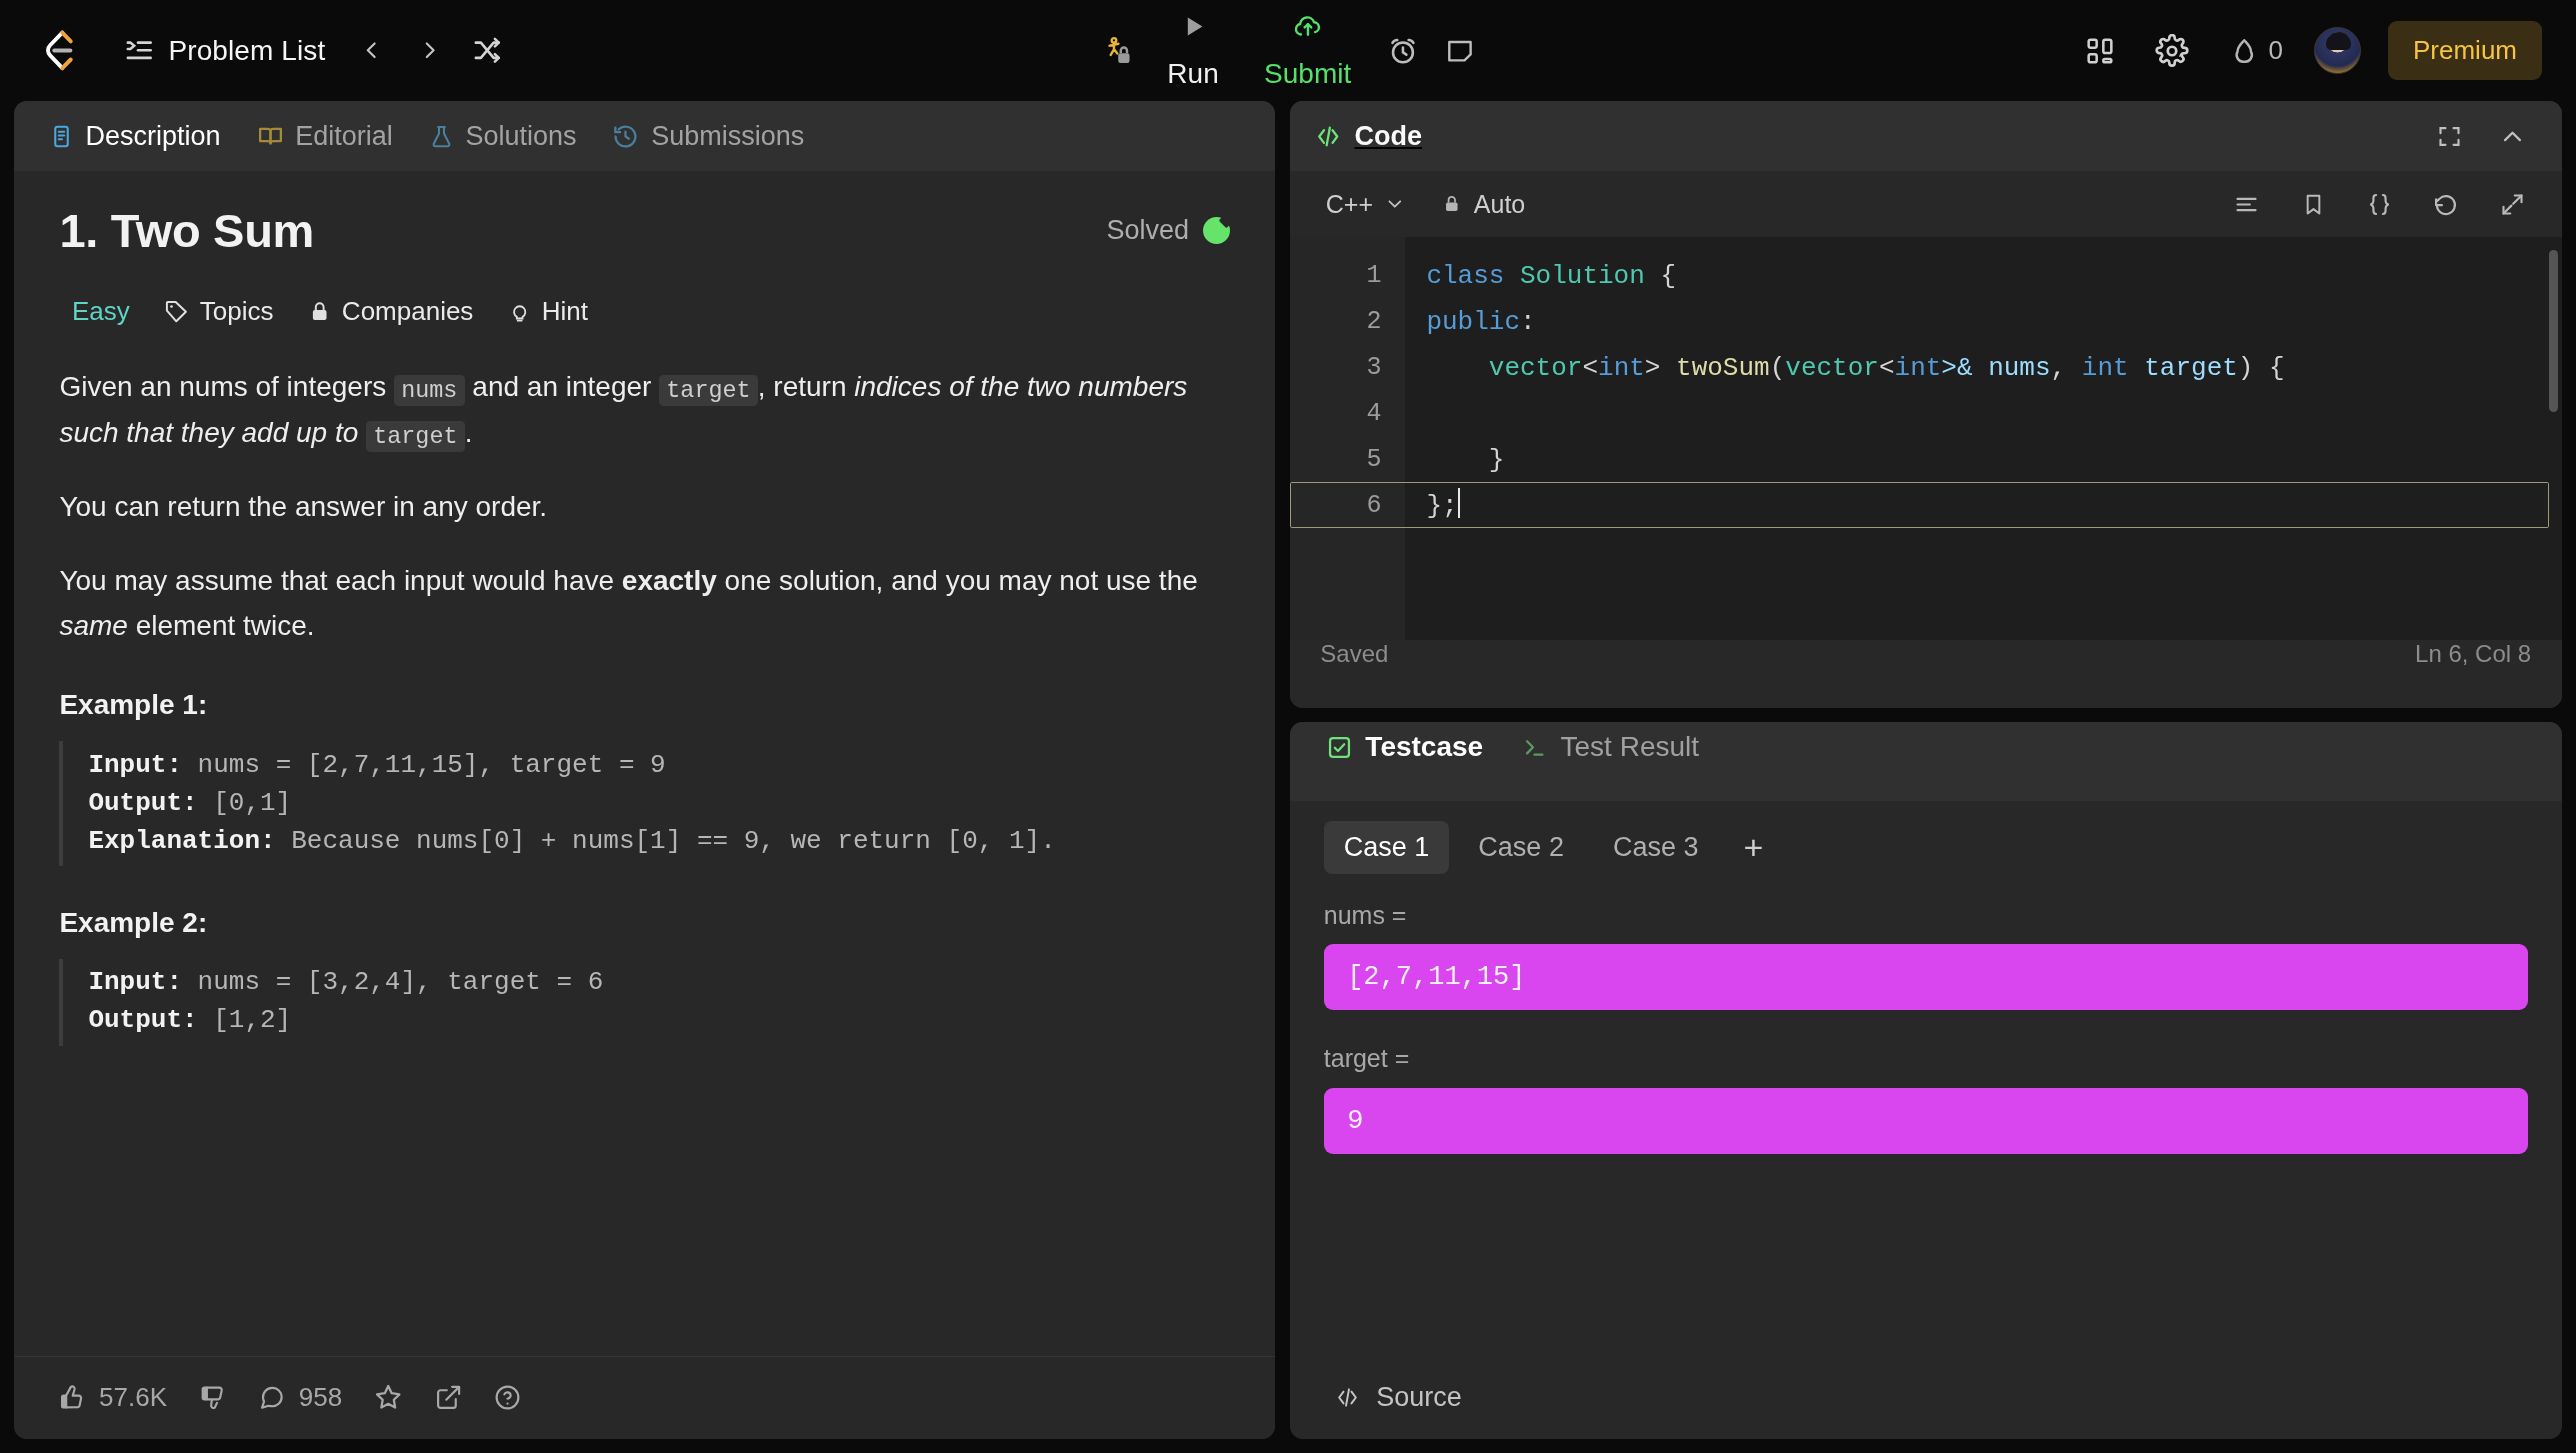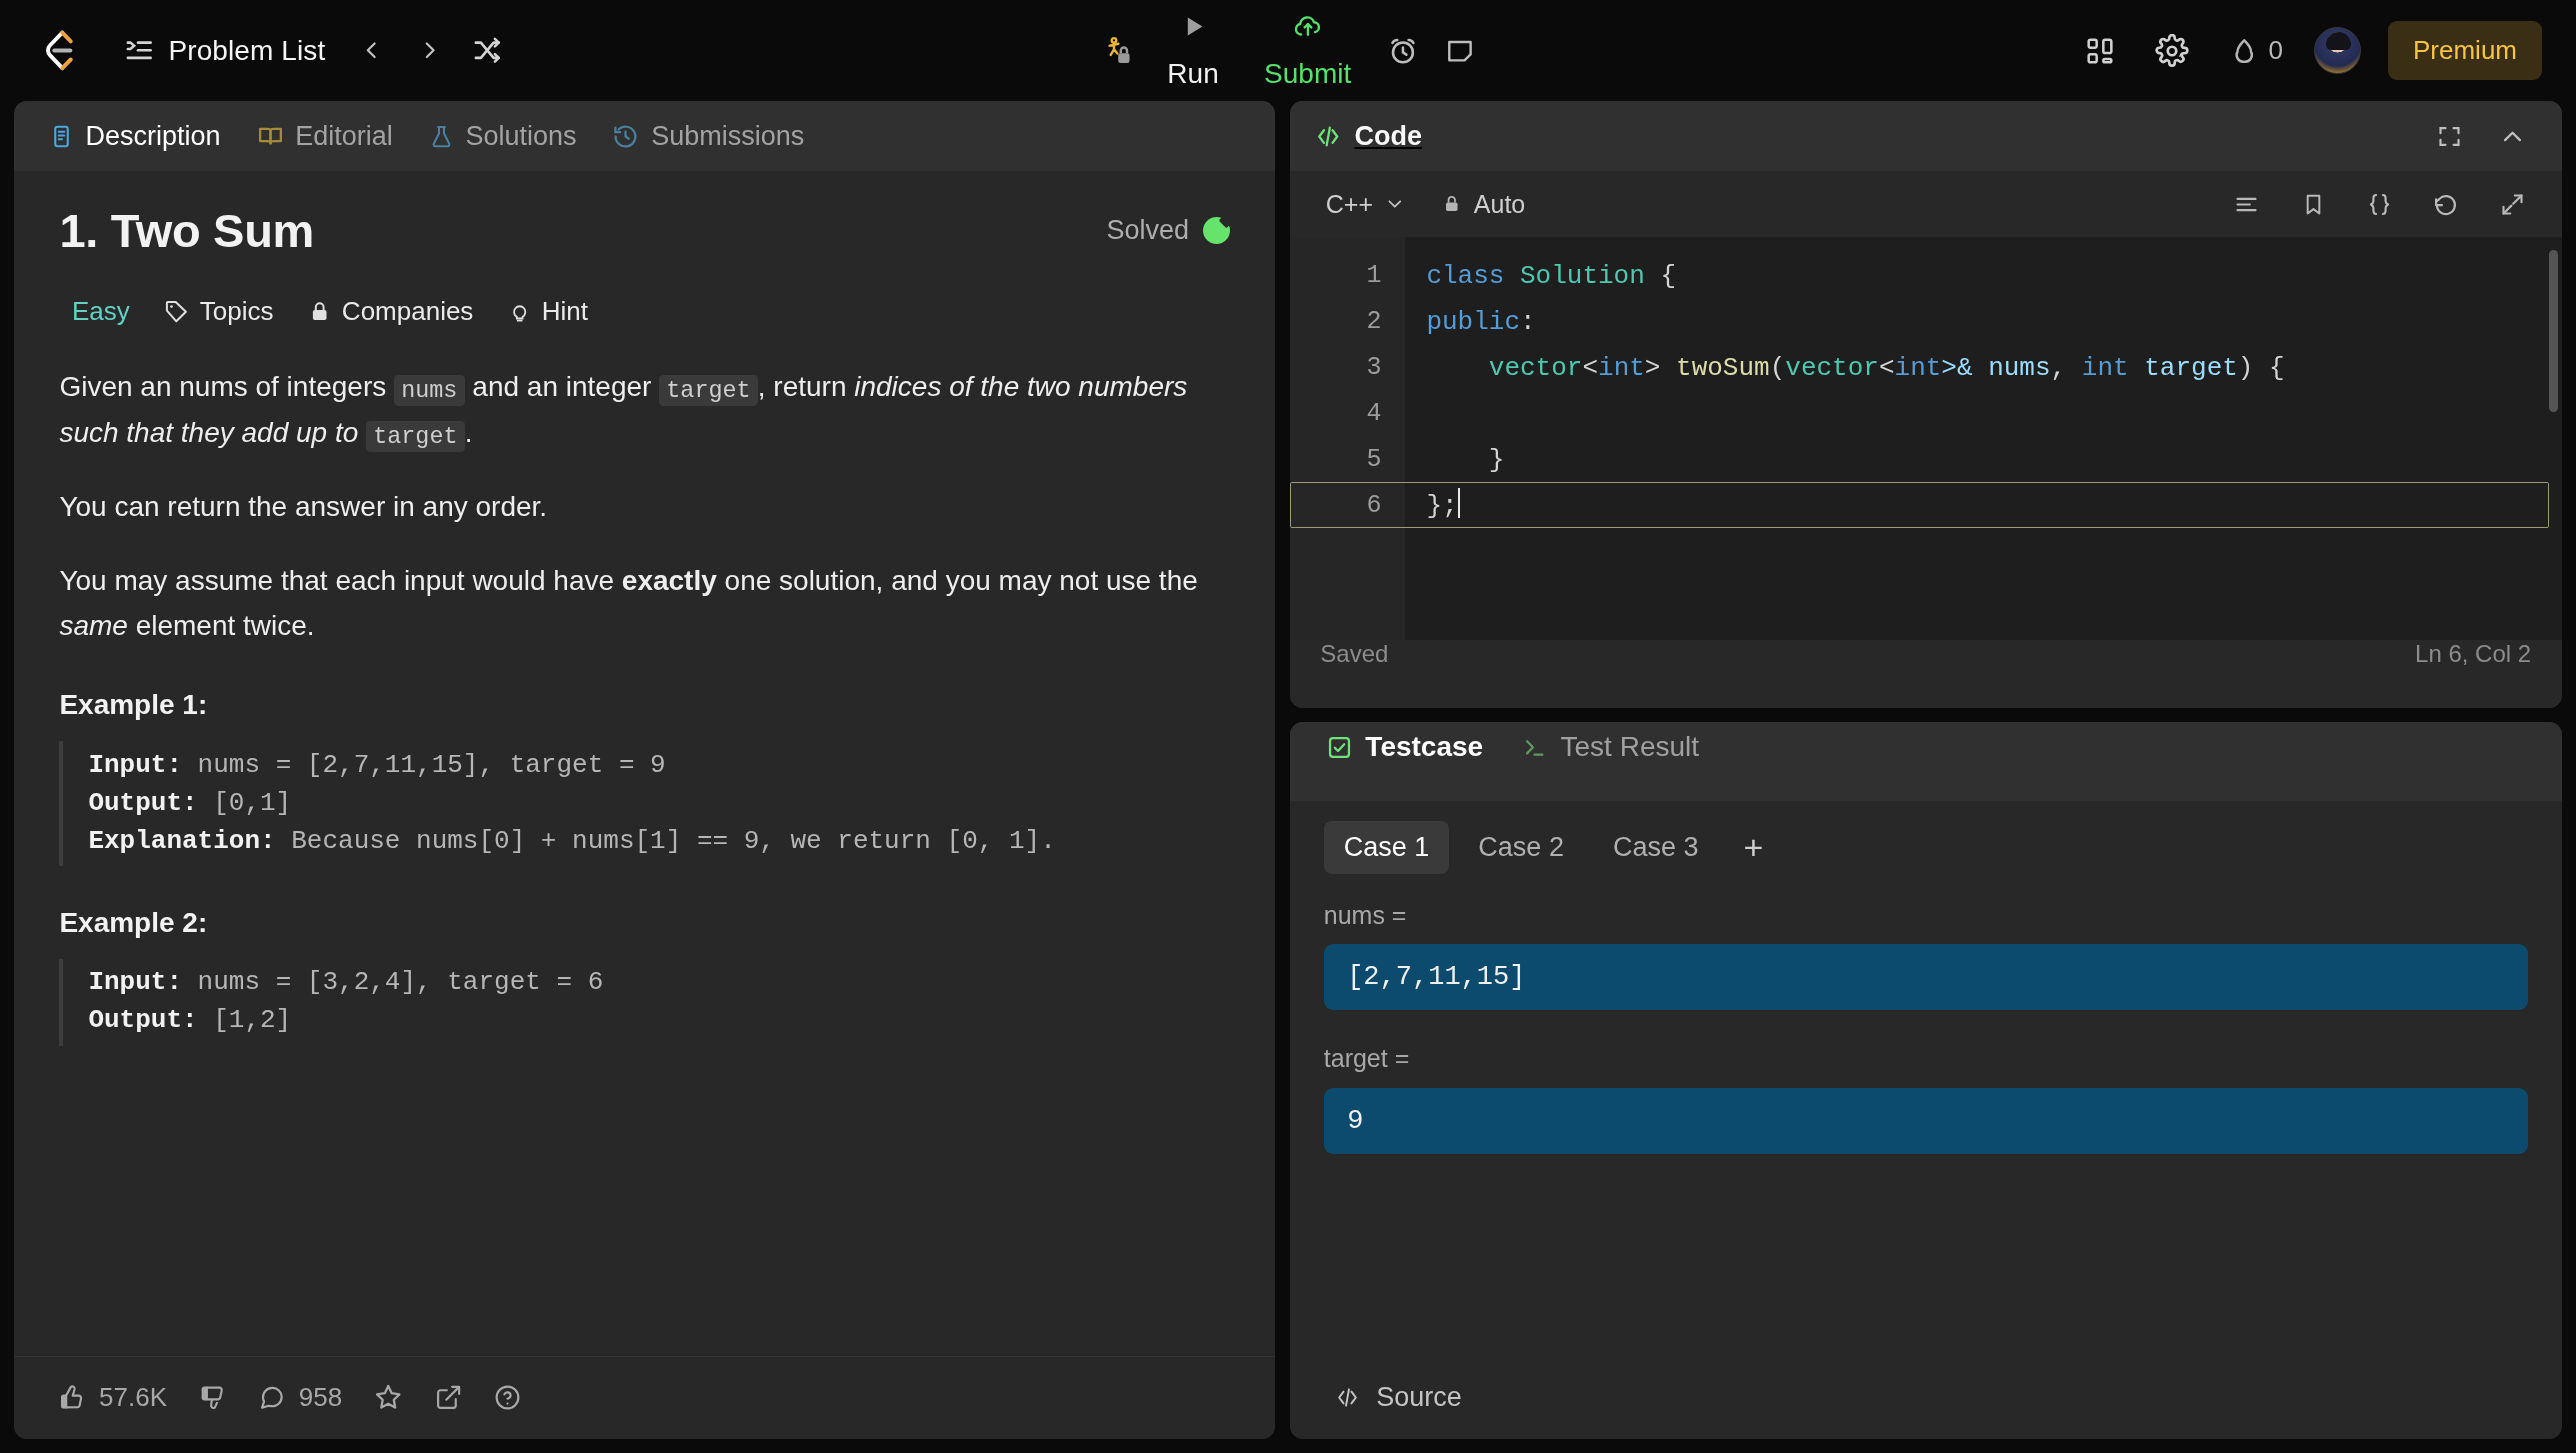--- a/index.html
+++ b/index.html
@@ -182,21 +182,21 @@
   .test-tab.dim span { color: #a0a0a0; font-weight: 500; }
 
   .case-tabs { display:flex; align-items:center; gap: 9px; padding: 20px 34px 3.6px 34px; }
   .case-tab { padding: 10.8px 20px; border-radius: 8px; cursor:pointer; font-size: 27px; color: #b0b0b0; }
   .case-tab.active { color: #ffffff; background: #3a3a3a; }
   .case-add { padding: 9px 16px; border-radius:7.2px; cursor:pointer; color:#cfcfcf; font-size: 34px; line-height: 27px;}
 
   .case-body { flex:1; padding: 23.4px 34px 0 34px; overflow:hidden; }
   .field-label { font-size: 25px; color: #a8a8a8; margin-bottom: 14.4px; }
   .field-box {
-    background: #0c4a6e; border-radius: 9px; padding: 18px 23.4px;
+    background: #d946ef; border-radius: 9px; padding: 18px 23.4px;
     font-family: "Liberation Mono", monospace; font-size: 27px; color: #f0f0f0;
     margin-bottom: 34px; cursor: text;
   }
   .test-foot { height: 83px; flex:0 0 83px; display:flex; align-items:center; padding: 0 30.5px; }
   .src-btn { display:flex; align-items:center; gap: 14.4px; padding: 9px 12.6px; border-radius:7.2px; cursor:pointer;}
   .src-btn span { font-size: 27px; color: #c4c4c4; }
   svg { display:block; }
 </style>
 </head>
 <body>
@@ -564,21 +564,21 @@
             <div>5</div>
             <div>6</div>
           </div>
           <div class="code-area" id="code-area"><div class="ln"><span class="kw">class </span><span class="ty">Solution</span><span class="pl"> {</span></div><div class="ln"><span class="kw">public</span><span class="pl">:</span></div><div class="ln"><span class="pl">    </span><span class="ty">vector</span><span class="pl">&lt;</span><span class="kw">int</span><span class="pl">&gt; </span><span class="fn">twoSum</span><span class="pl">(</span><span class="ty">vector</span><span class="pl">&lt;</span><span class="kw">int</span><span class="pn">&gt;&amp; </span><span class="pn">nums</span><span class="pl">, </span><span class="kw">int </span><span class="pn">target</span><span class="pl">) {</span></div><div class="ln"><span class="pl">        </span></div><div class="ln"><span class="pl">    }</span></div><div class="ln"><span class="pl">};</span><span class="caret"></span></div></div>
           <div class="vscroll"></div>
         <div class="cur-line" style="top: 245px;"></div>
           </div>
 
         <div class="code-foot">
           <span class="saved">Saved</span>
-          <span class="lncol">Ln 6, Col 2</span>
+          <span class="lncol">Ln 6, Col 8</span>
         </div>
       </div>
 
       <div class="test-panel">
         <div class="test-head">
           <div class="test-tab">
             <span>
               <svg width="27" height="27" viewBox="0 0 24 24" fill="none" stroke="#6ee37a" stroke-width="2" stroke-linecap="round" stroke-linejoin="round">
                 <rect x="3.6" y="3.6" width="16.8" height="16.8" rx="2.6"></rect>
                   <path d="M7.8 12.2l2.9 2.9 5.5-6"></path>

